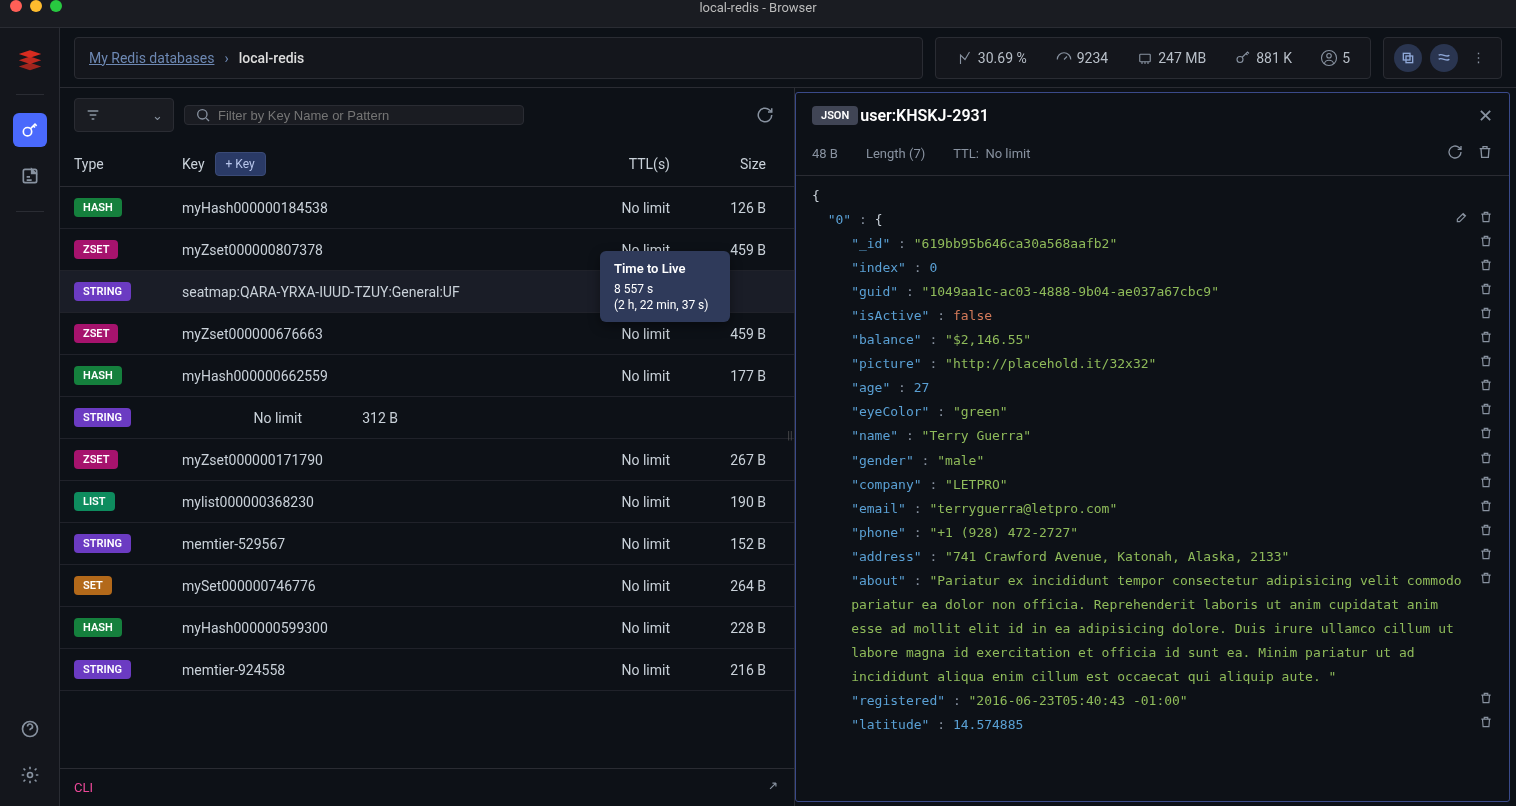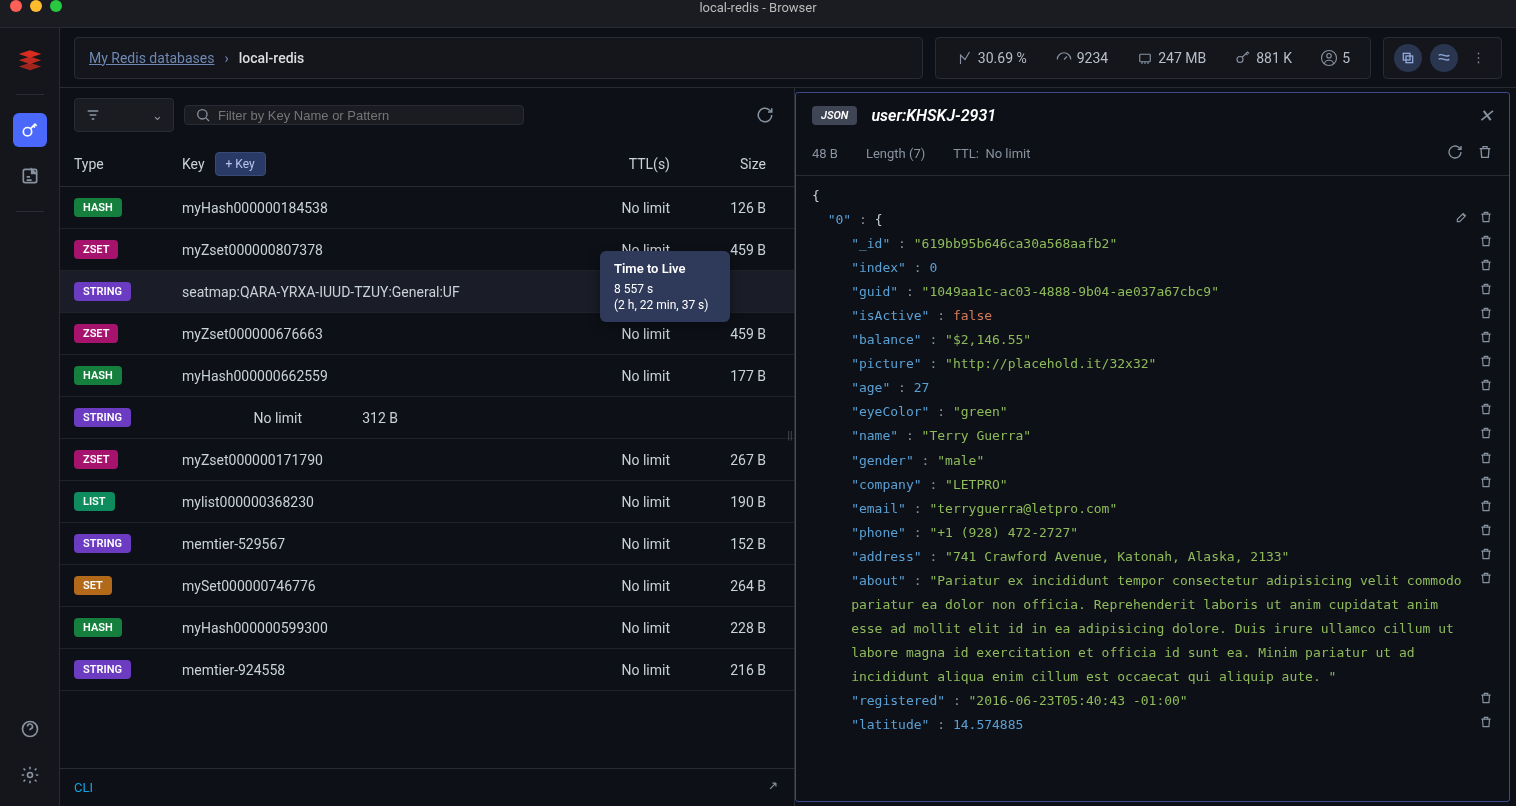--- a/index.html
+++ b/index.html
@@ -62,27 +62,27 @@
 .row { display: flex; padding: 11px 14px; border-bottom: 1px solid #20222a; color: #c9d1d9; font-size: 14px; align-items:center; cursor:pointer; position:relative;}
 .row.selected { background: #1a1d27; }
 .badge { padding: 3px 9px; border-radius: 4px; font-size: 11px; font-weight: 600; color: #fff; display:inline-block;}
 .badge.hash { background: #15803d; }
 .badge.zset { background: #a6136d; }
 .badge.string { background: #6b3bc2; }
 .badge.list { background: #0e8c5e; }
 .badge.set { background: #b3691a; }
 .badge.json { background: #404555; }
 .totals { padding: 12px 14px; font-size: 14px; color: #ddd; font-weight:500; border-top:1px solid #2a2c33;}
-.cli-bar { padding: 10px 14px; font-size:13px; color:#0ea5e9; border-top:1px solid #2a2c33; display:flex; align-items:center;}
+.cli-bar { padding: 10px 14px; font-size:13px; color:#ec4899; border-top:1px solid #2a2c33; display:flex; align-items:center;}
 .cli-bar .expand { margin-left:auto; color:#8892a0; cursor:pointer;}
 .tooltip { position: absolute; background: #2f3a5a; color: #fff; padding: 10px 14px; border-radius: 6px; font-size: 12px; z-index: 100; min-width:130px; box-shadow:0 4px 12px rgba(0,0,0,0.4);}
 .tooltip .tt-title { font-weight:600; margin-bottom:6px; font-size:13px;}
 .tooltip .tt-line1 { margin-bottom:2px;}
 .right-pane { flex: 1; display: flex; flex-direction: column; padding: 0; border:1px solid #3a4a8a; margin:4px 6px 4px 0; border-radius:3px;}
-.detail-header { display: flex; align-items: center; padding: 12px 16px; gap: 14px; font-style: italic; }
+.detail-header { display: flex; align-items: center; padding: 12px 16px; gap: 2px; }
 .detail-header .keyname { font-size: 16px; font-weight: 600; color: #fff; }
 .detail-header .close { margin-left: auto; color: #8892a0; cursor: pointer; font-size:18px;}
 .detail-meta { display: flex; align-items: center; padding: 6px 16px 12px; gap: 28px; color: #8892a0; font-size: 13px; border-bottom:1px solid #2a2c33;}
 .detail-meta .actions { margin-left:auto; display:flex; gap:14px;}
 .detail-meta .actions span { cursor:pointer; }
 .json-body { flex: 1; overflow-y: auto; padding: 8px 16px; font-family: "SF Mono", Monaco, Consolas, monospace; font-size: 13px; line-height: 1.85; }
 .json-line { display: flex; position: relative; }
 .json-line .indent { white-space: pre; }
 .json-line .content-txt { flex: 1; white-space: pre-wrap; word-break: break-word;}
 .json-line .row-actions { color: #8892a0; display:flex; gap:10px; margin-left:auto; padding-left:10px;}

